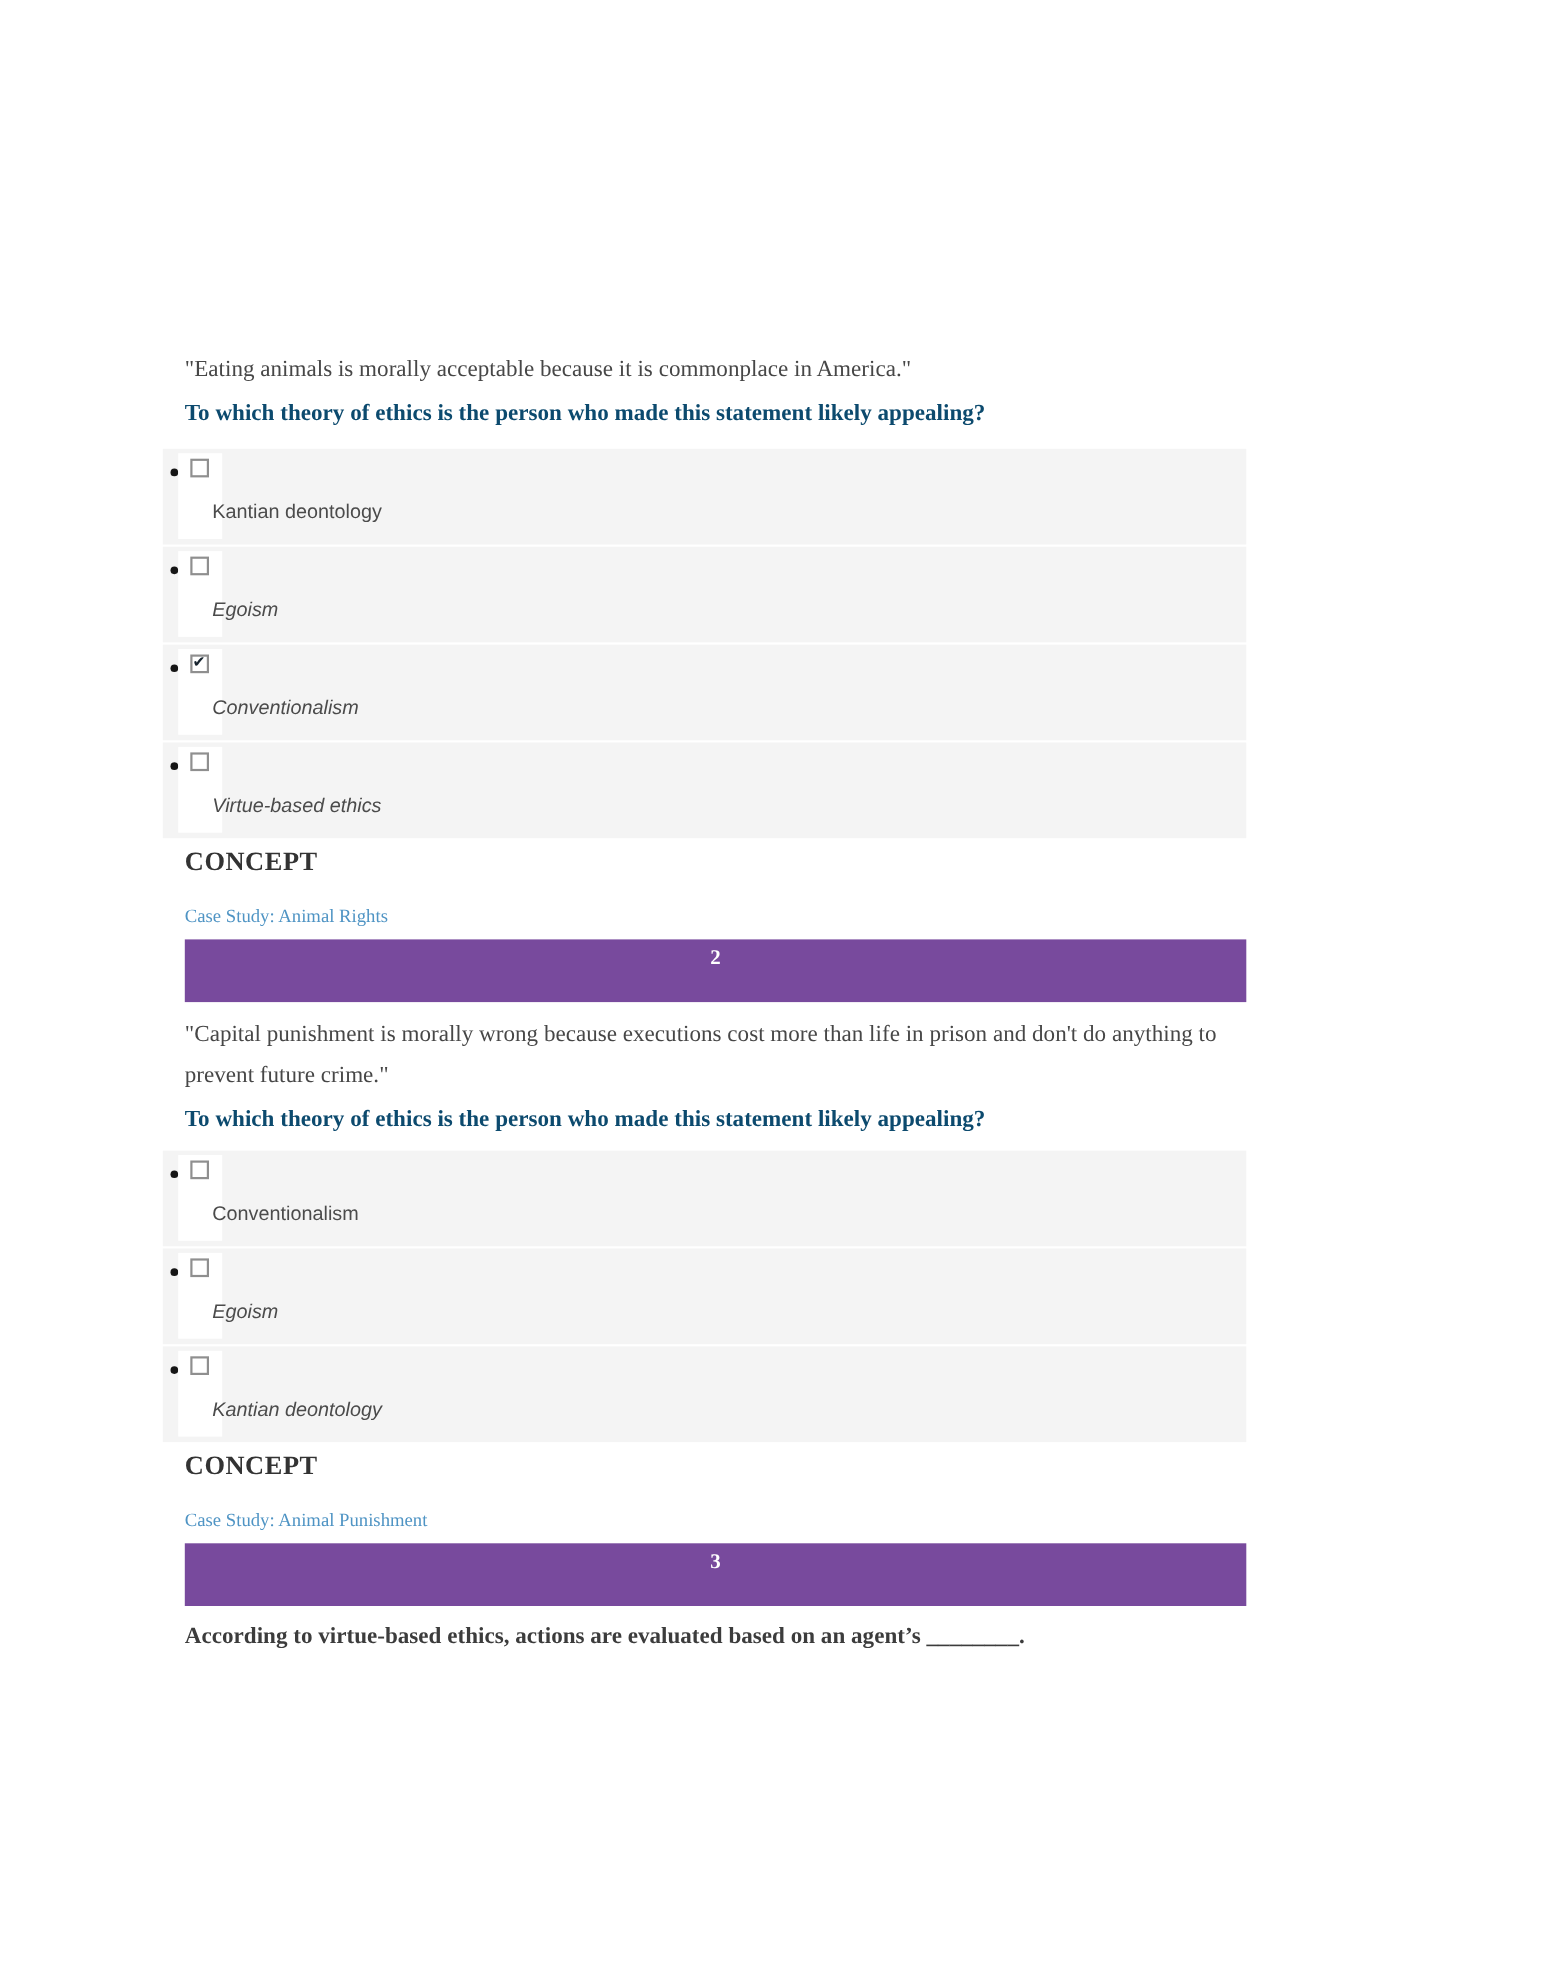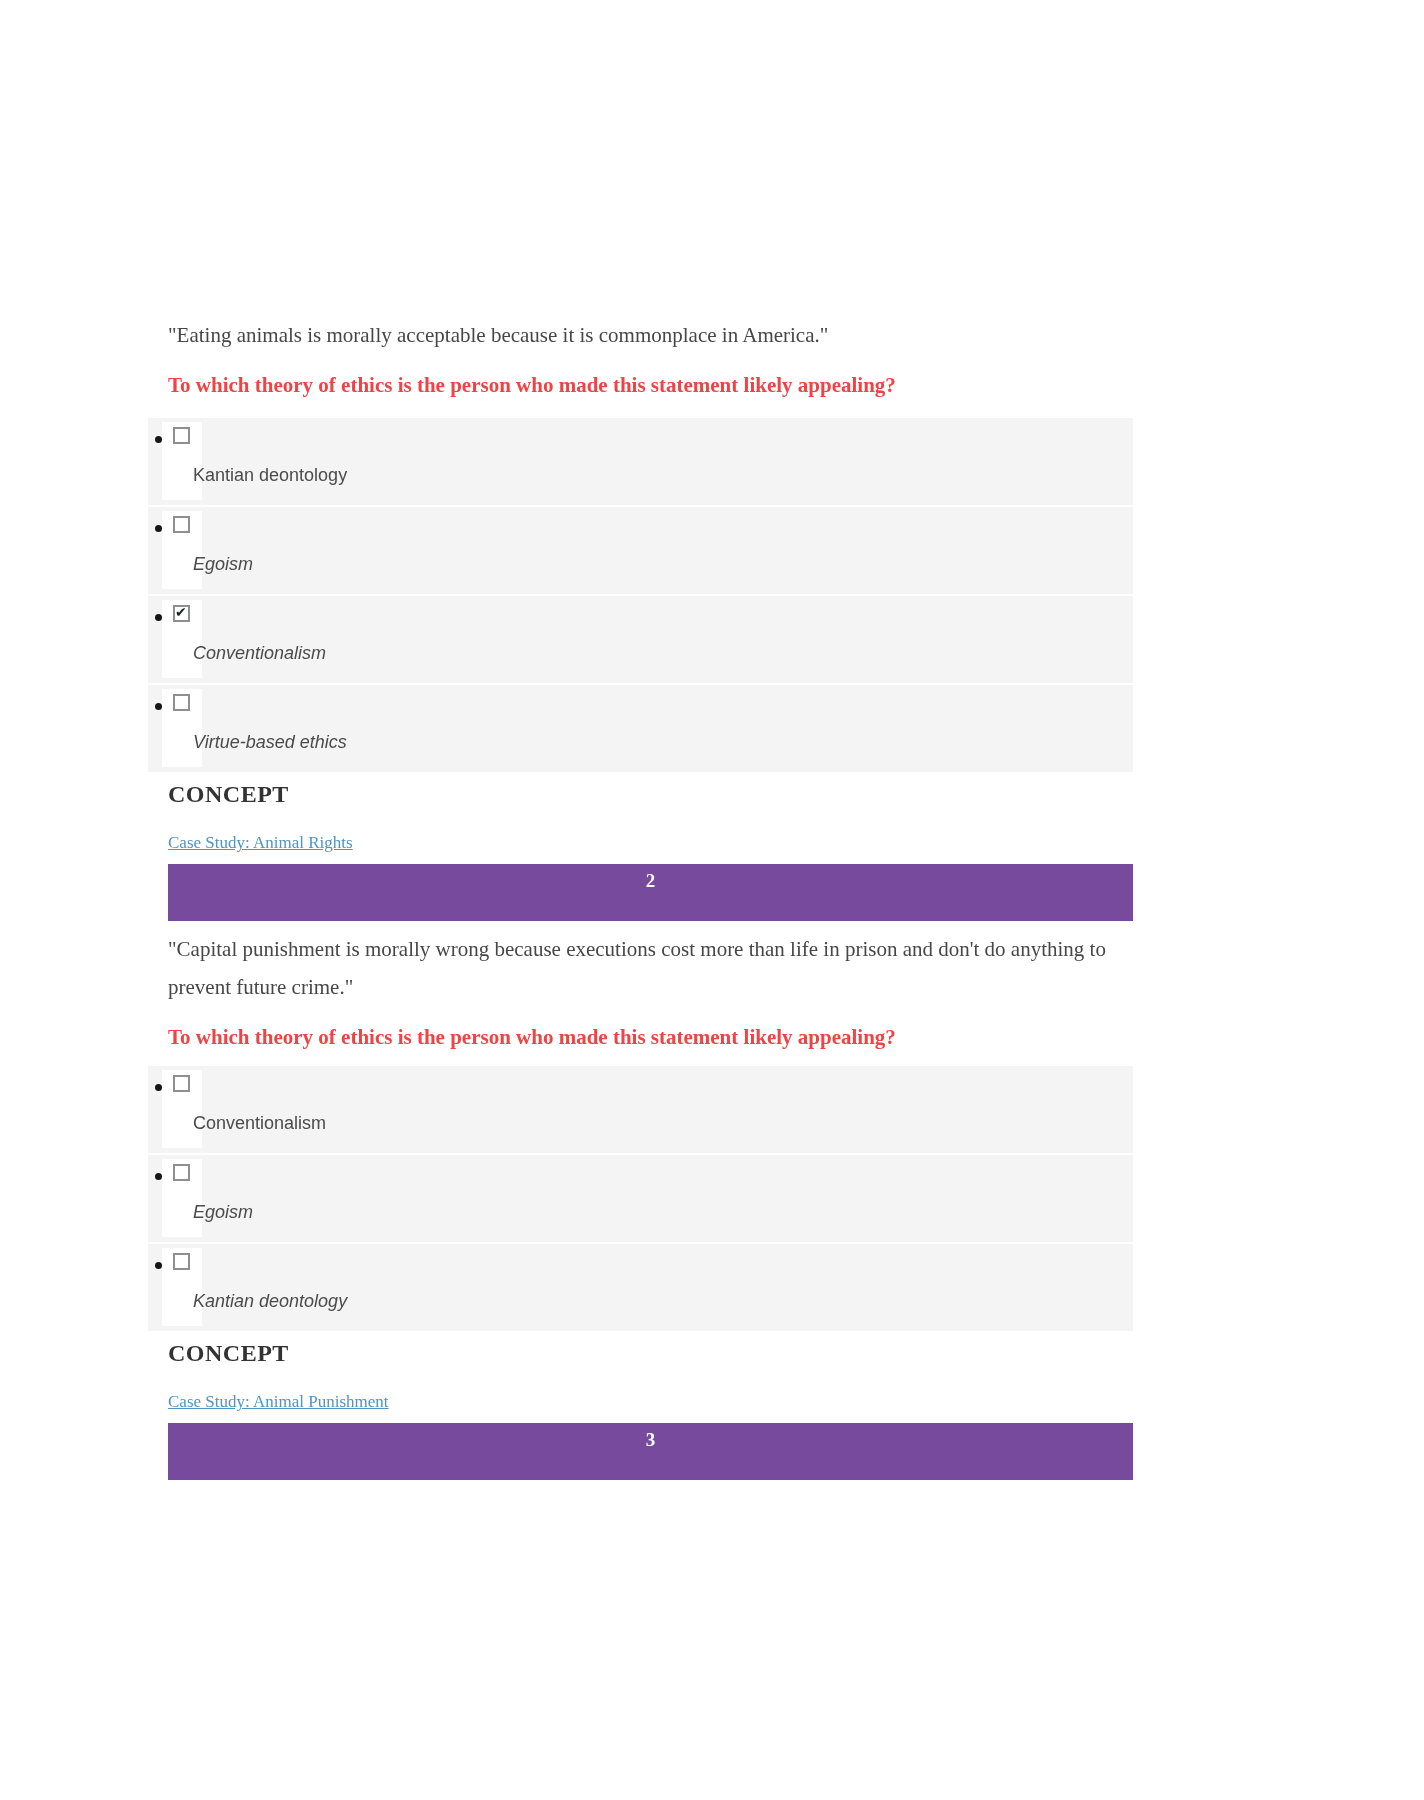--- a/index.html
+++ b/index.html
@@ -9,22 +9,22 @@
     font-family:"Liberation Serif", serif;
     overflow:hidden; position:relative;
   }
   .content { width:965px; margin-left:168px; padding-top:316px; }
 
   .quote {
     font-size:21px; line-height:38px; color:#474747;
     width:948px;
   }
   .prompt {
-    font-size:21px; line-height:38px; color:#ef4444;
-    font-weight:bold; margin-top:12px; width:948px;
+    font-size:21px; line-height:38px; color:#0c4a6e;
+    font-weight:bold; margin-top:2px; width:948px;
   }
 
   ul.options {
     list-style:none;
     width:985px; margin:14px 0 0 -20px; padding:0;
   }
   li.option {
     position:relative; height:87px;
     background:#f4f4f4;
     text-align:right;
@@ -57,21 +57,21 @@
   }
 
   .concept {
     margin-top:6px;
     font-size:24px; line-height:32px; letter-spacing:0.5px;
     font-weight:bold; color:#333333;
   }
   .case-link {
     display:inline-block; margin-top:22px;
     font-size:17px; line-height:22px;
-    color:#4f94c4; text-decoration:underline;
+    color:#4f94c4; 
     cursor:pointer;
   }
   .divider-bar {
     margin-top:10px; height:57px; width:965px;
     background:#784a9d; text-align:center;
   }
   .divider-num {
     display:inline-block; padding-top:5px;
     font-size:19px; line-height:24px;
     color:#ffffff; font-weight:bold;
@@ -152,14 +152,15 @@
   </ul>
 
   <div class="concept">CONCEPT</div>
   <a class="case-link">Case Study: Animal Punishment</a>
 
   <div class="divider-bar">
     <span class="divider-num">3</span>
   </div>
 
   
+  <div class="final-prompt">According to virtue-based ethics, actions are evaluated based on an agent’s ________.</div>
 
 </div>
 
 </body></html>

